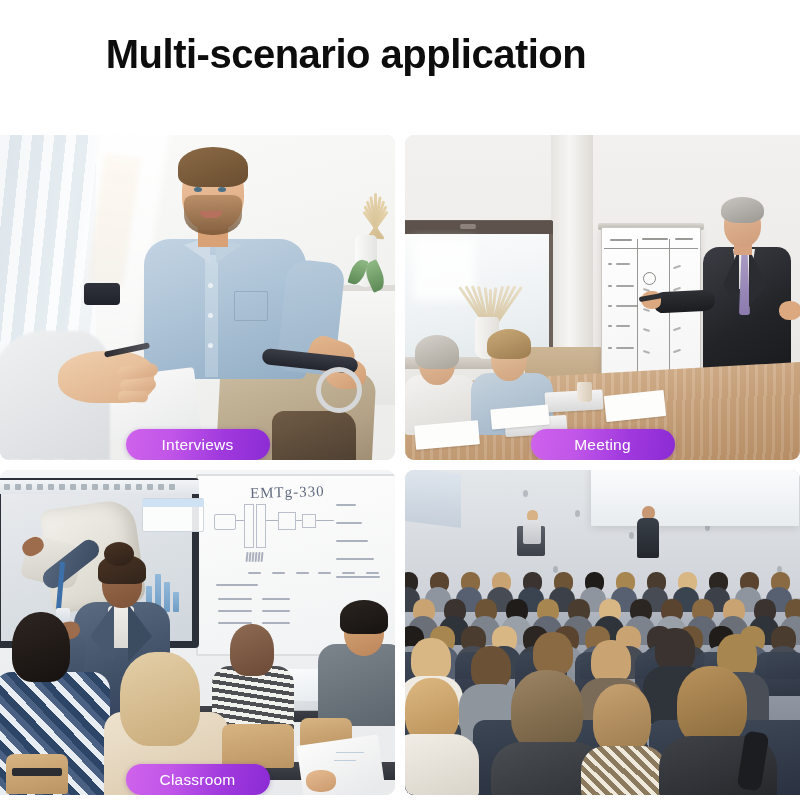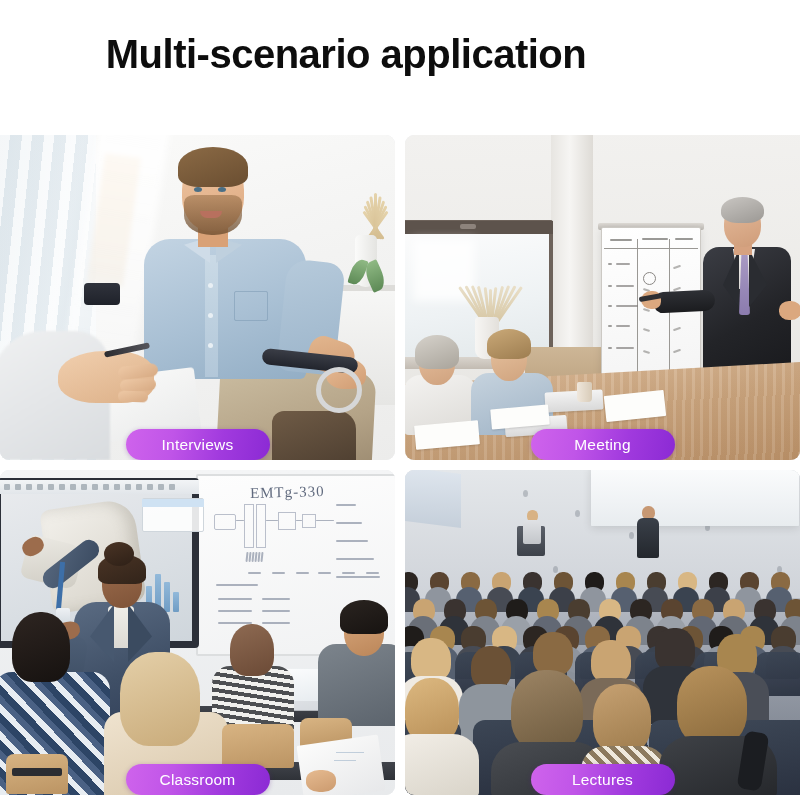--- a/index.html
+++ b/index.html
@@ -761,17 +761,16 @@
           <div style="position:absolute;left:-18px;top:264px;width:92px;height:62px;background:linear-gradient(160deg,#f3efe8,#d9d4c9);border-radius:26px 26px 4px 4px;"></div>
           <div class="lc-p" style="left:106px;top:200px;width:72px;height:82px;background:linear-gradient(160deg,#9c8464,#6d5a3e);"></div>
           <div style="position:absolute;left:86px;top:272px;width:114px;height:54px;background:linear-gradient(160deg,#4a4d52,#303338);border-radius:30px 30px 4px 4px;"></div>
           <div class="lc-p" style="left:188px;top:214px;width:58px;height:70px;background:linear-gradient(160deg,#c6a172,#9d7b4c);"></div>
           <div style="position:absolute;left:176px;top:276px;width:86px;height:50px;background:repeating-linear-gradient(44deg,#8c7a5e 0 5px,#efe9dc 5px 9px);border-radius:24px 24px 4px 4px;"></div>
           <div class="lc-p" style="left:272px;top:196px;width:70px;height:80px;background:linear-gradient(160deg,#b8925c,#8a6a3c);"></div>
           <div style="position:absolute;left:254px;top:266px;width:118px;height:60px;background:linear-gradient(160deg,#3f4247,#26282c);border-radius:32px 32px 4px 4px;"></div>
           <div style="position:absolute;left:336px;top:262px;width:24px;height:58px;background:#1b1d21;border-radius:8px;transform:rotate(9deg);"></div>
         </div>
 
-      <div class="scenario-badge">Lectures</div>
     </div>
   </div>
 
 </div>
 
 </body></html>

